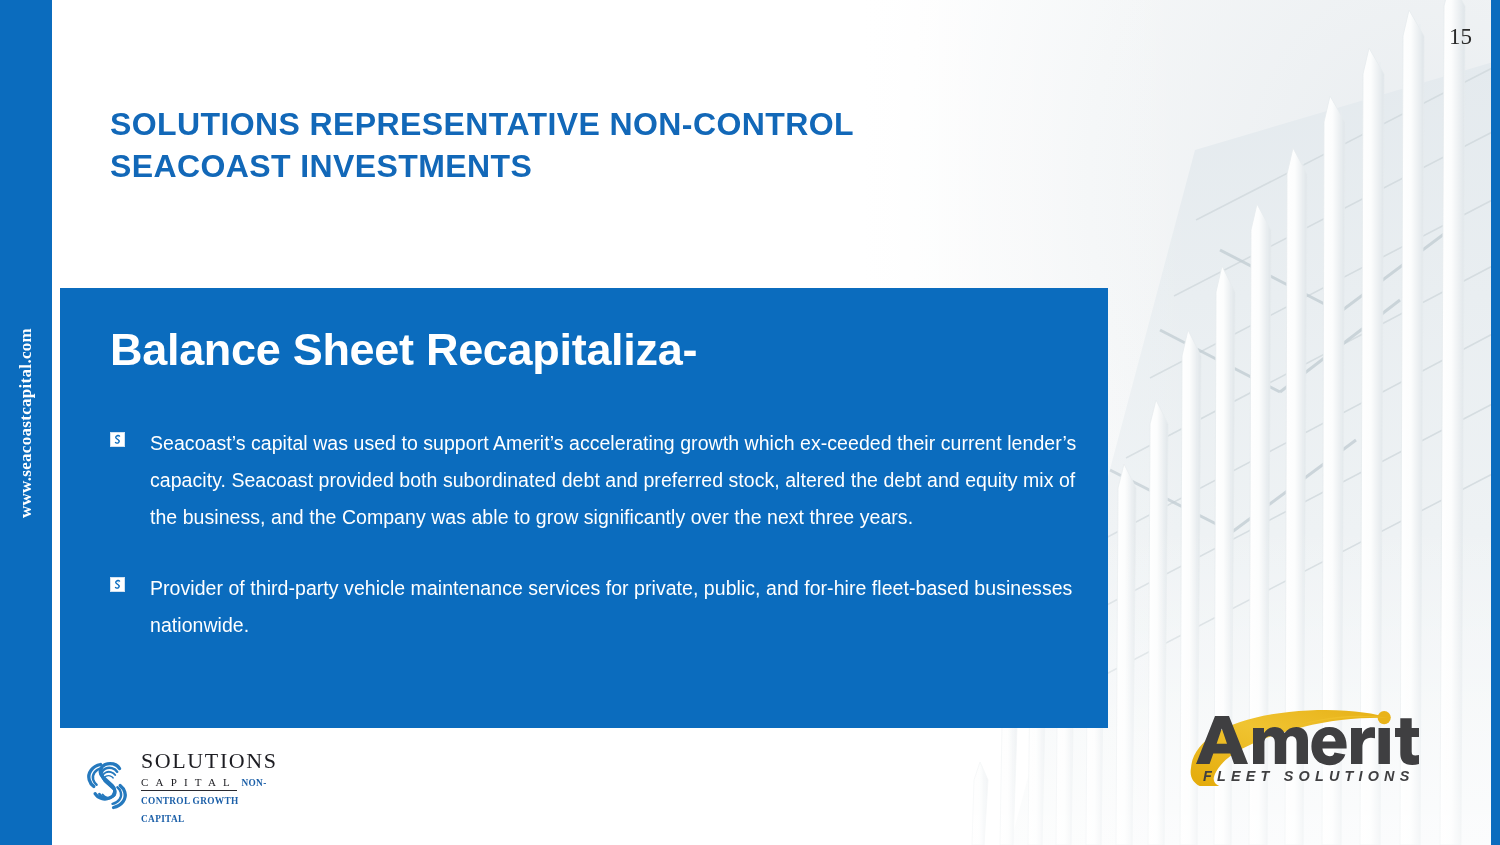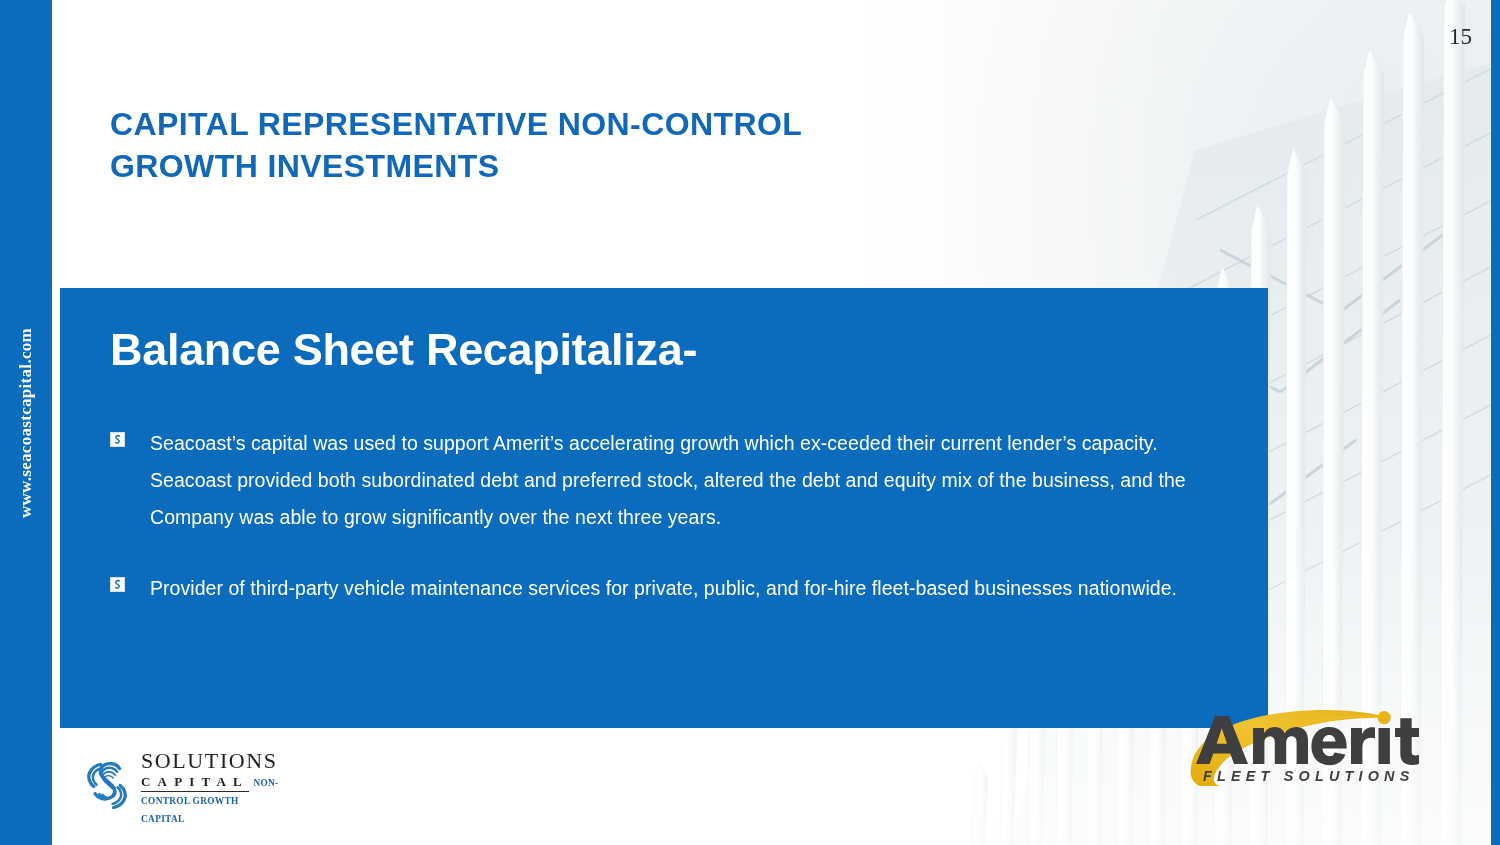--- a/index.html
+++ b/index.html
@@ -78,21 +78,21 @@
     line-height:1.30;
     letter-spacing:0.4px;
     z-index:4;
   }
   .slide-title .tl { display:block; }
 
   
   .panel {
     position:absolute;
     left:60px; top:288px;
-    width:1208px; height:440px;
+    width:1048px; height:440px;
     background:#0B6CBE;
     z-index:3;
   }
   .panel-heading {
     position:absolute;
     left:50px; top:36px;
     color:#ffffff;
     font-size:45px;
     font-weight:bold;
     letter-spacing:-0.3px;
@@ -146,28 +146,27 @@
   .sc-words { flex:1 1 auto; padding-top:4px; }
   .sc-name {
     font-family:"Liberation Serif", serif;
     font-size:22px;
     color:#1d1d22;
     letter-spacing:1.6px;
     line-height:1;
   }
   .sc-sub {
     font-family:"Liberation Serif", serif;
-    font-size:13px;
+    font-size:11px;
     color:#1d1d22;
     letter-spacing:7.2px;
     line-height:1;
     margin-top:3px;
     padding-bottom:2px;
     border-bottom:1.3px solid #2a2a30;
-    font-weight:bold;
   }
   .sc-tag {
     font-family:"Liberation Serif", serif;
     font-size:9.3px;
     color:#1B5FA8;
     letter-spacing:0.35px;
     line-height:1;
     margin-top:3.5px;
     font-weight:700;
   }
@@ -277,22 +276,22 @@
 
   <div class="right-edge"></div>
 
   <div class="left-rail">
     <span class="rail-url">www.seacoastcapital.com</span>
   </div>
 
   <div class="page-num">15</div>
 
   <h1 class="slide-title">
-    <span class="tl">CAPITAL REPRESENTATIVE NON-CONTROL</span>
-    <span class="tl">GROWTH INVESTMENTS</span>
+    <span class="tl">SOLUTIONS REPRESENTATIVE NON-CONTROL</span>
+    <span class="tl">SEACOAST INVESTMENTS</span>
   </h1>
 
   <section class="panel">
     <div class="panel-heading">Balance Sheet Recapitaliza-</div>
 
     <div class="bullets">
 
       <div class="bullet-row">
         <span class="bullet-mark">
           <svg width="11" height="11" viewBox="0 0 11 11" aria-hidden="true">

